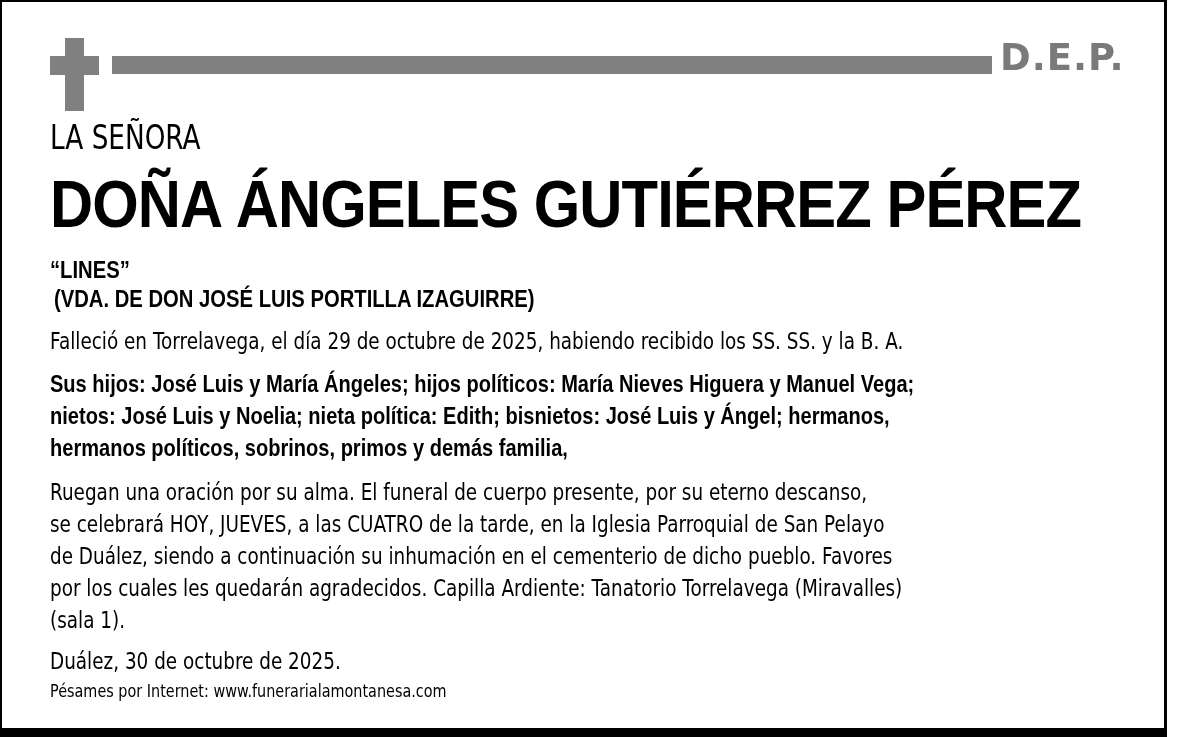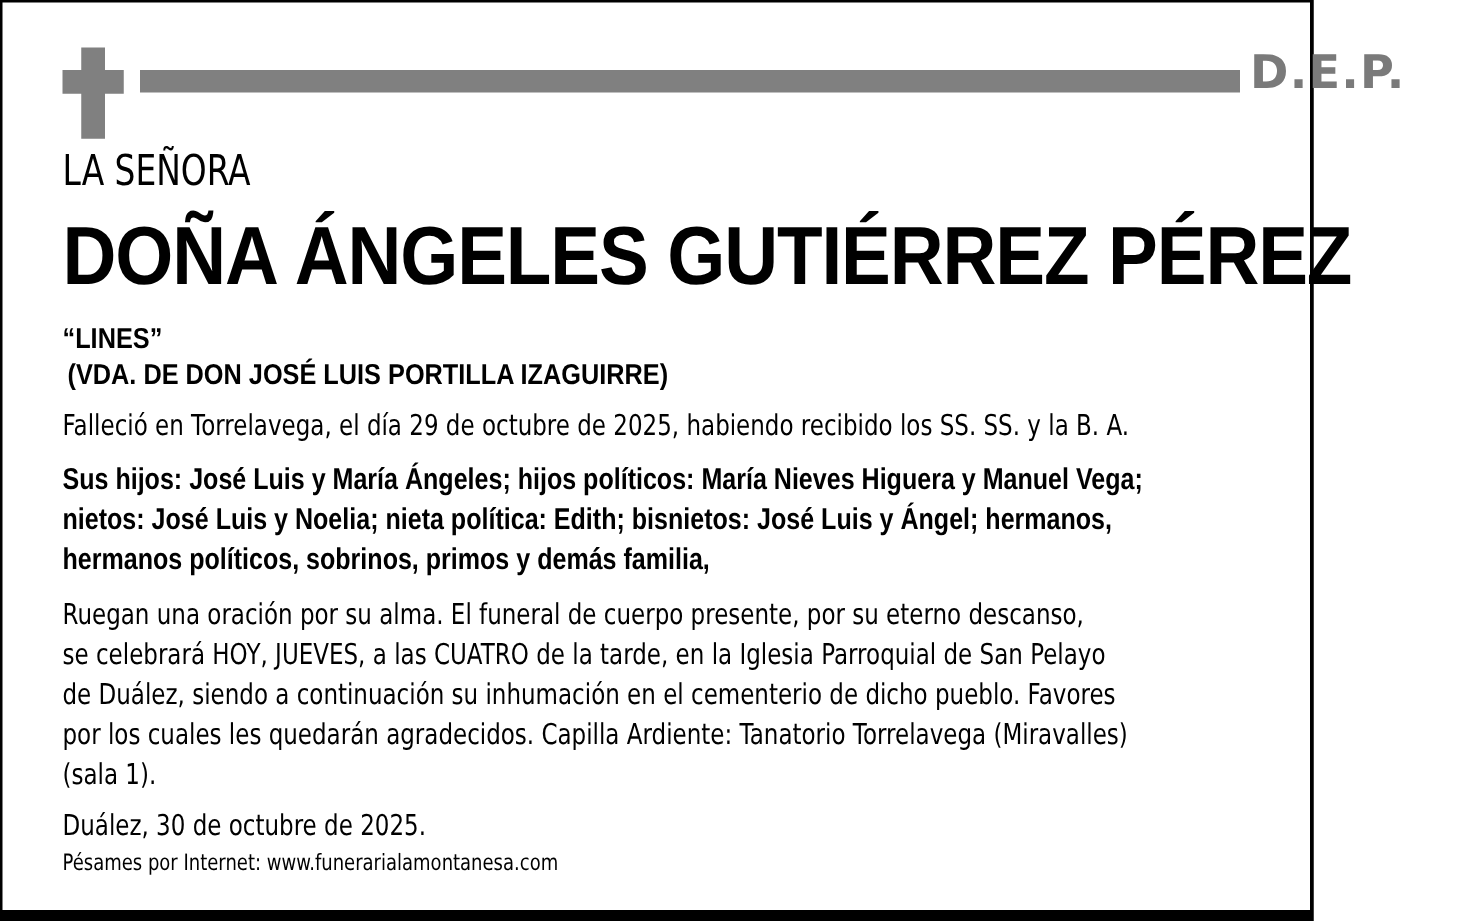--- a/index.html
+++ b/index.html
@@ -1,18 +1,18 @@
 <!DOCTYPE html>
 <html><head>
   <meta charset="utf-8">
   <style>
     html, body { margin: 0; padding: 0; background: #ffffff; }
     body { width: 1181px; height: 737px; position: relative; overflow: hidden; }
     .frame {
-      position: absolute; left: 0; top: 0; width: 1051px; height: 737px;
+      position: absolute; left: 0; top: 0; width: 1167px; height: 737px;
       box-sizing: border-box; background: #fff;
       border-top: 2px solid #000; border-left: 2px solid #000; border-right: 3px solid #000;
       border-bottom: 9px solid #000;
       text-decoration: underline;
     }
     .cross-v { position: absolute; left: 63px; top: 36px; width: 19px; height: 73px; background: #808080; }
     .cross-h { position: absolute; left: 48px; top: 54px; width: 49px; height: 19px; background: #808080; }
     .rule { position: absolute; left: 110px; top: 54px; width: 880px; height: 18px; background: #808080; }
     .dep {
       position: absolute; left: 998px; top: 34px; height: 44px; line-height: 44px;

